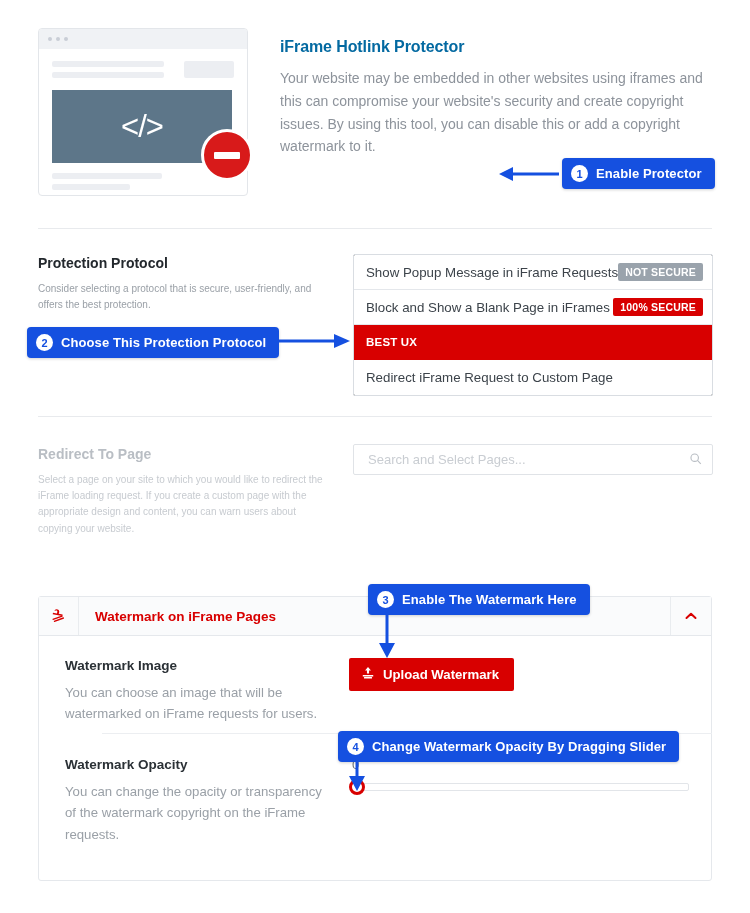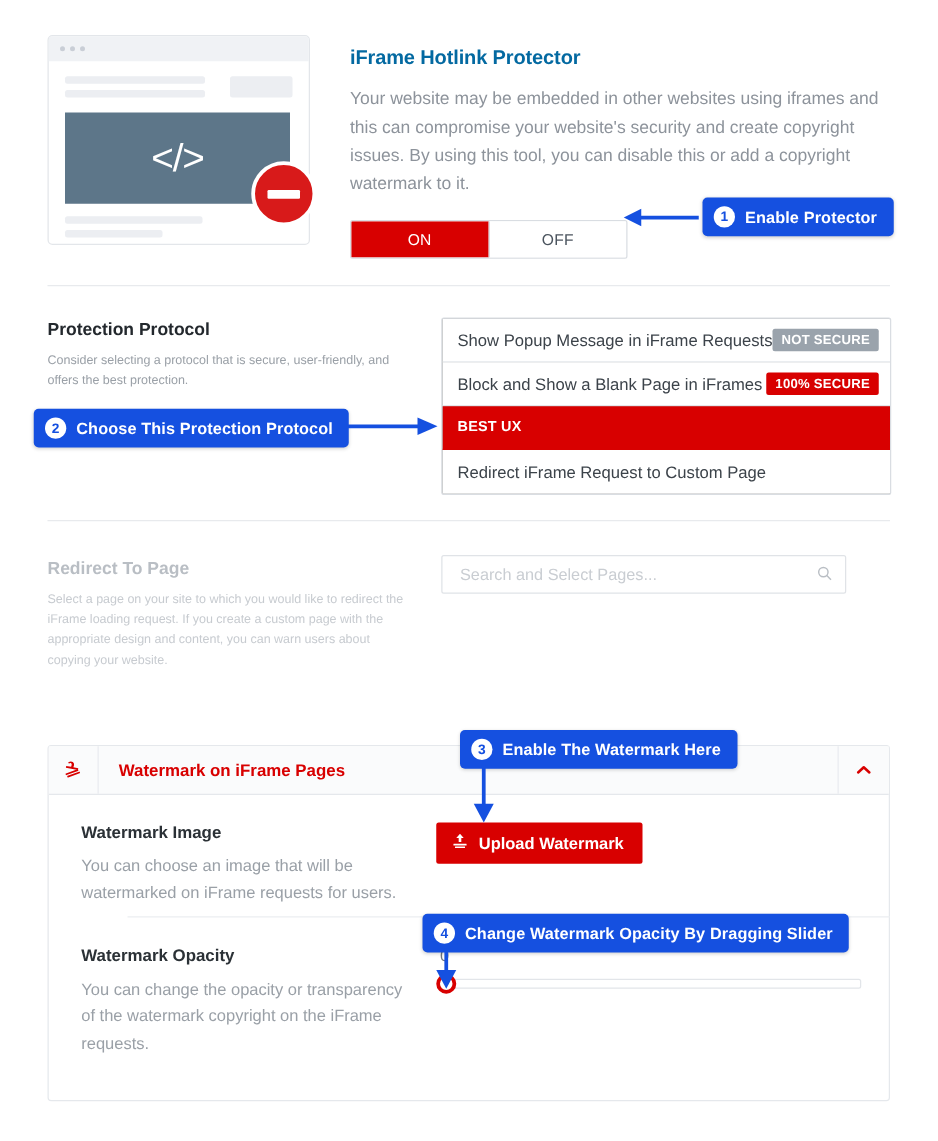--- a/index.html
+++ b/index.html
@@ -66,40 +66,40 @@
   
   .divider { position: absolute; left: 38px; width: 674px; height: 1px; background: #e8eaed; }
 
   
   .sec-label { font-size: 14px; font-weight: bold; color: #23282d; margin: 0 0 10px 0; }
   .sec-desc { font-size: 10px; line-height: 1.62; color: #9aa0a7; margin: 0; max-width: 290px; }
 
   .protocol-left { position: absolute; left: 38px; top: 255px; width: 300px; }
   .protocol-list {
     position: absolute; left: 353px; top: 254px; width: 360px;
-    border: 1px solid #d9dde2; border-radius: 2px; background: #a3a3a3; overflow: hidden;
+    border: 1px solid #d9dde2; border-radius: 2px; background: #000000; overflow: hidden;
   }
   .proto-item {
     height: 35px; display: flex; align-items: center; justify-content: space-between;
     padding: 0 9px 0 12px; font-size: 13.3px; color: #3c434a; cursor: pointer;
     border-bottom: 1px solid #e4e7eb; background: #fff;
   }
   .proto-item:last-child { border-bottom: none; }
   .proto-item.selected { background: #d80000; color: #ffffff; border-bottom-color: #d80000; }
   .badge { font-size: 10.5px; font-weight: bold; letter-spacing: 0.2px; padding: 3px 7px 3px 7px; border-radius: 2px; color: #fff; }
   .badge-gray { background: #9aa3ac; }
   .badge-red { background: #d80000; }
   .badge-plain { color: #ffffff; font-size: 11.5px; font-weight: bold; letter-spacing: 0.2px; padding-right: 4px; }
 
   
   .redirect-left { position: absolute; left: 38px; top: 446px; width: 300px; }
   .redirect-left .sec-label { color: #b9bec4; }
   .redirect-left .sec-desc { color: #c7cbd0; }
   .search-box {
-    position: absolute; left: 353px; top: 444px; width: 324px; height: 31px;
+    position: absolute; left: 353px; top: 444px; width: 360px; height: 31px;
     border: 1px solid #e0e3e7; border-radius: 2px; background: #fff;
     display: flex; align-items: center; padding: 0 10px 0 12px;
   }
   .search-box input {
     flex: 1; border: none; outline: none; font-size: 13px;
     font-family: "Liberation Sans", sans-serif; color: #6b7279; background: transparent;
   }
   .search-box input::placeholder { color: #c9cdd2; }
   .search-ico { color: #b9bec4; font-size: 13px; line-height: 1; }
 
@@ -193,24 +193,20 @@
         </div>
       </div>
       <div class="no-entry">
           <span></span>
         </div>
     </div>
 
     <div class="hero-text">
       <h1 class="hero-title">iFrame Hotlink Protector</h1>
       <p class="hero-desc">Your website may be embedded in other websites using iframes and this can compromise your website's security and create copyright issues. By using this tool, you can disable this or add a copyright watermark to it.</p>
-      <div class="toggle">
-        <div class="toggle-btn toggle-on">ON</div>
-        <div class="toggle-btn toggle-off">OFF</div>
-      </div>
     </div>
   </div>
 
   <div class="divider" style="top:228px;"></div>
 
   <div class="protocol-left">
     <div class="sec-label">Protection Protocol</div>
     <p class="sec-desc">Consider selecting a protocol that is secure, user-friendly, and offers the best protection.</p>
   </div>
 

